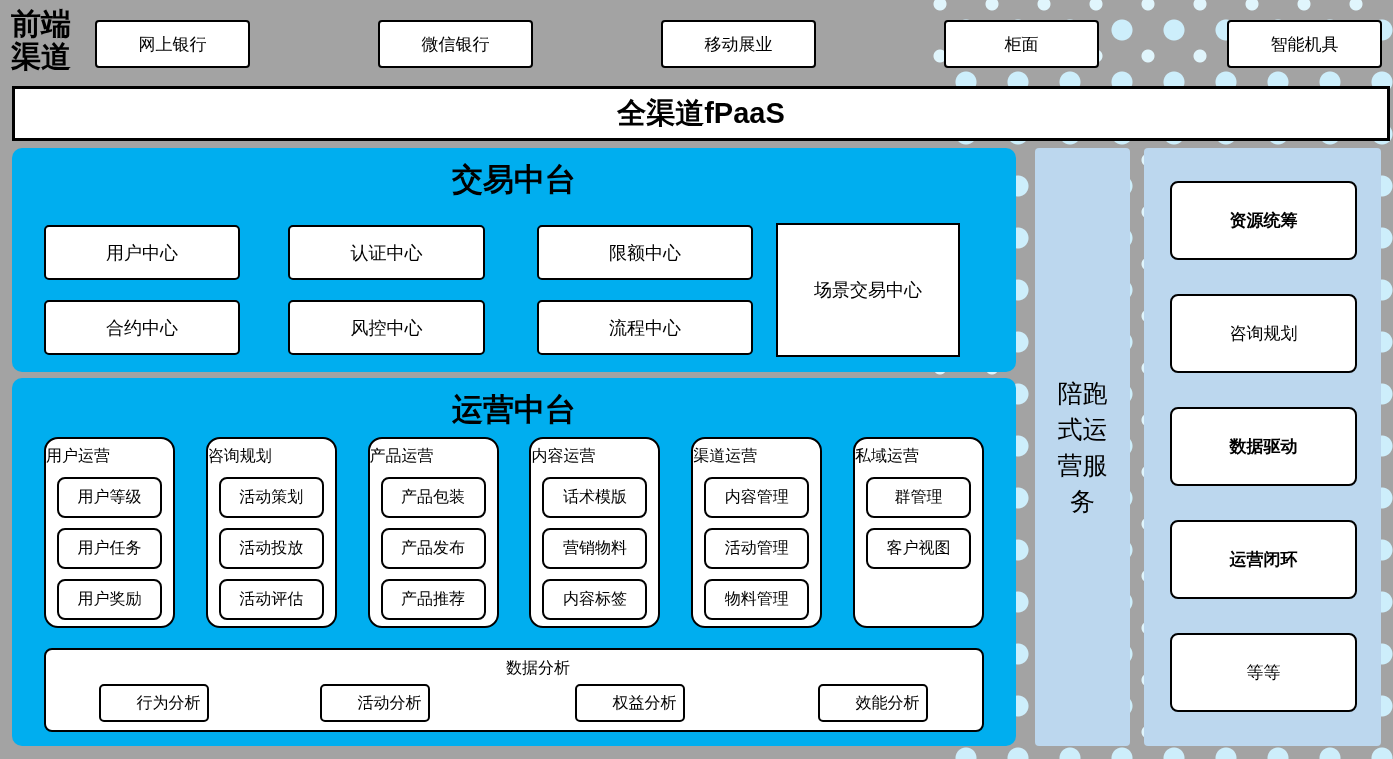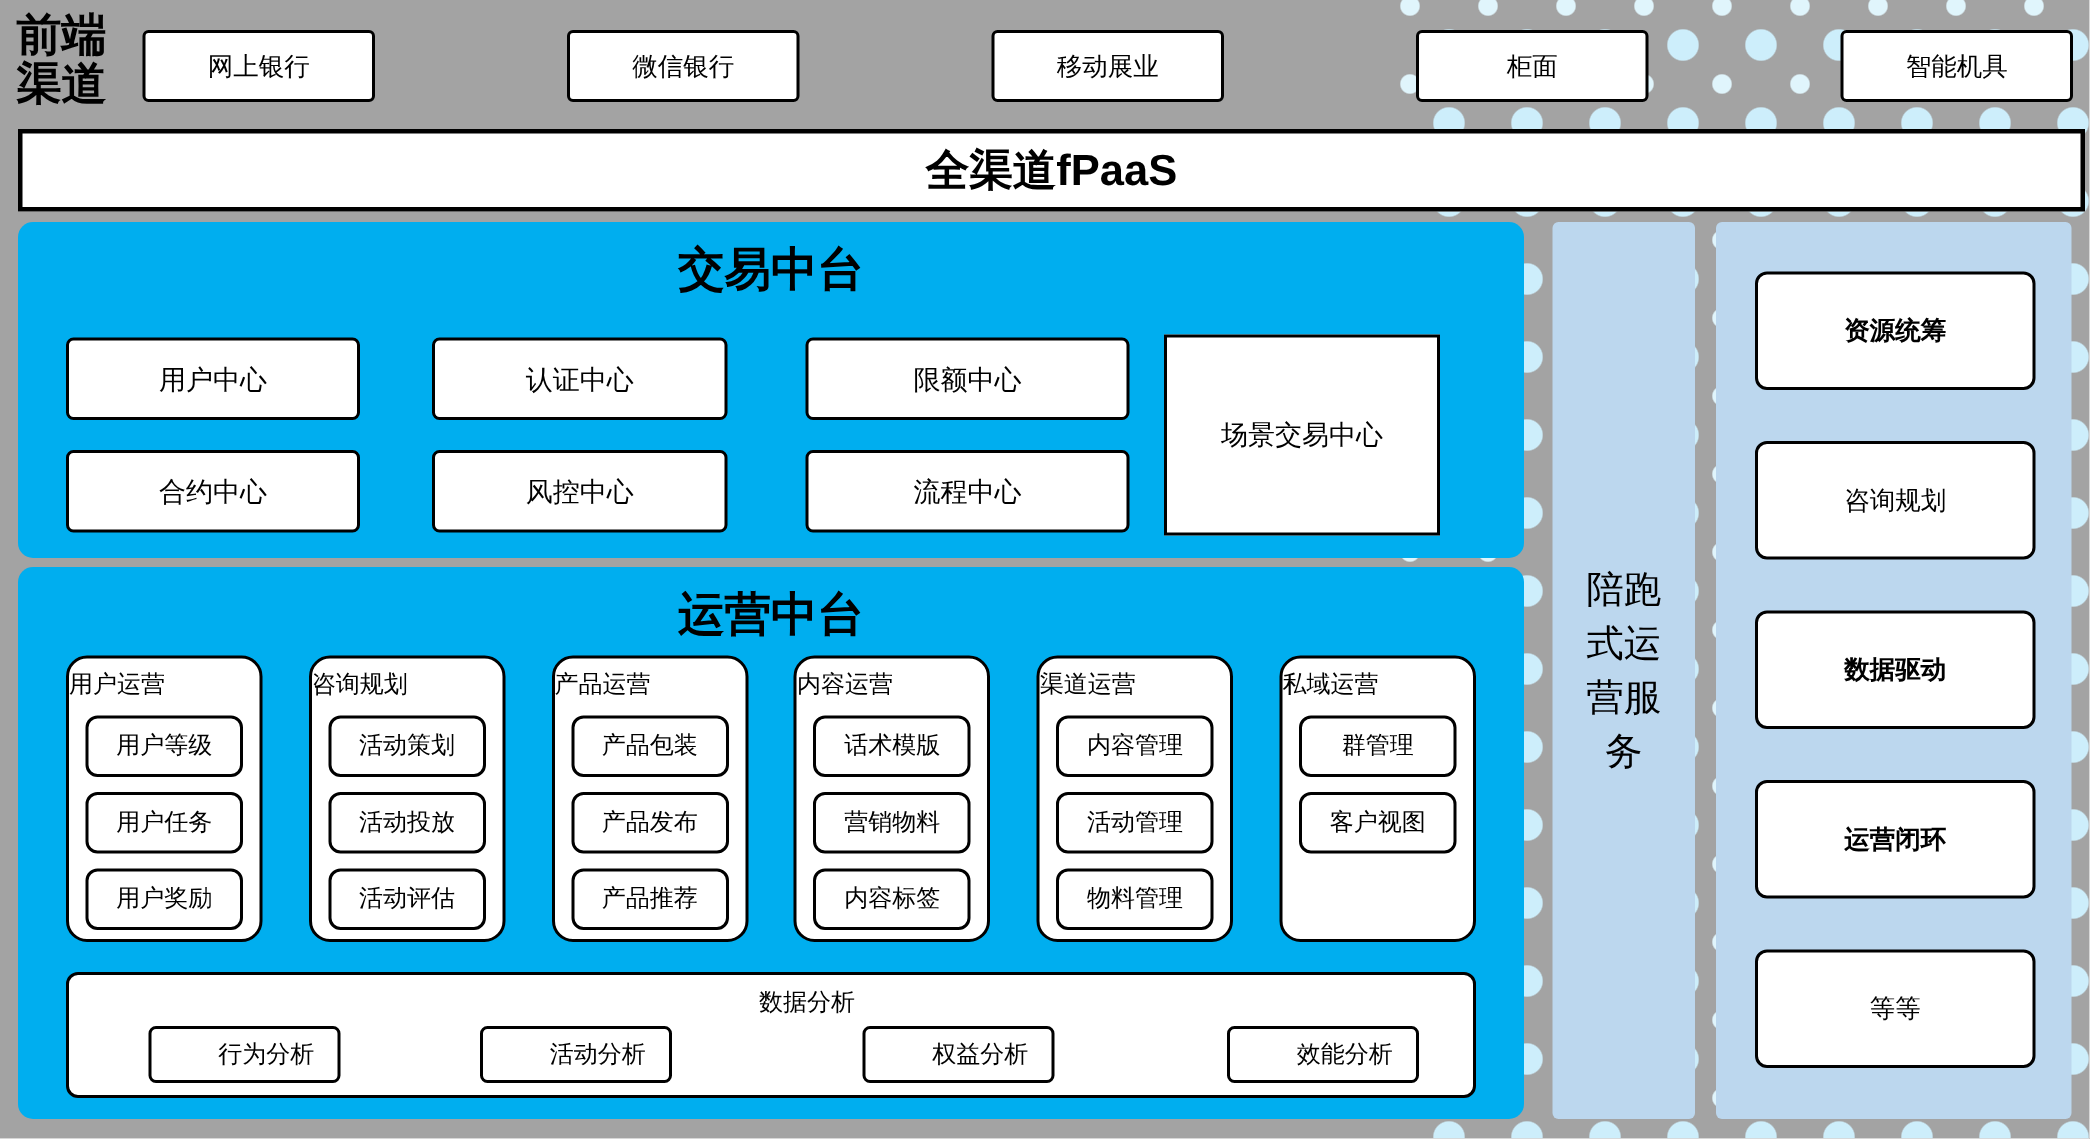--- a/index.html
+++ b/index.html
@@ -119,21 +119,21 @@
     left: 32px; top: 270px;
     width: 940px; height: 84px;
     background: #fff;
     border: 2px solid #000;
     border-radius: 8px;
   }
   .an-title { text-align: center; font-size: 16px; margin-top: 8px; padding-left: 48px; }
   .an-box {
     position: absolute;
     top: 34px;
-    width: 128px; height: 38px;
+    width: 110px; height: 38px;
     background: #fff;
     border: 2px solid #000;
     border-radius: 5px;
     display: flex; align-items: center; justify-content: center;
     font-size: 16px;
     padding-left: 29px;
   }
   .an0 { left: 53px; } .an1 { left: 274px; } .an2 { left: 529px; } .an3 { left: 772px; }
   .sidebar {
     position: absolute;

